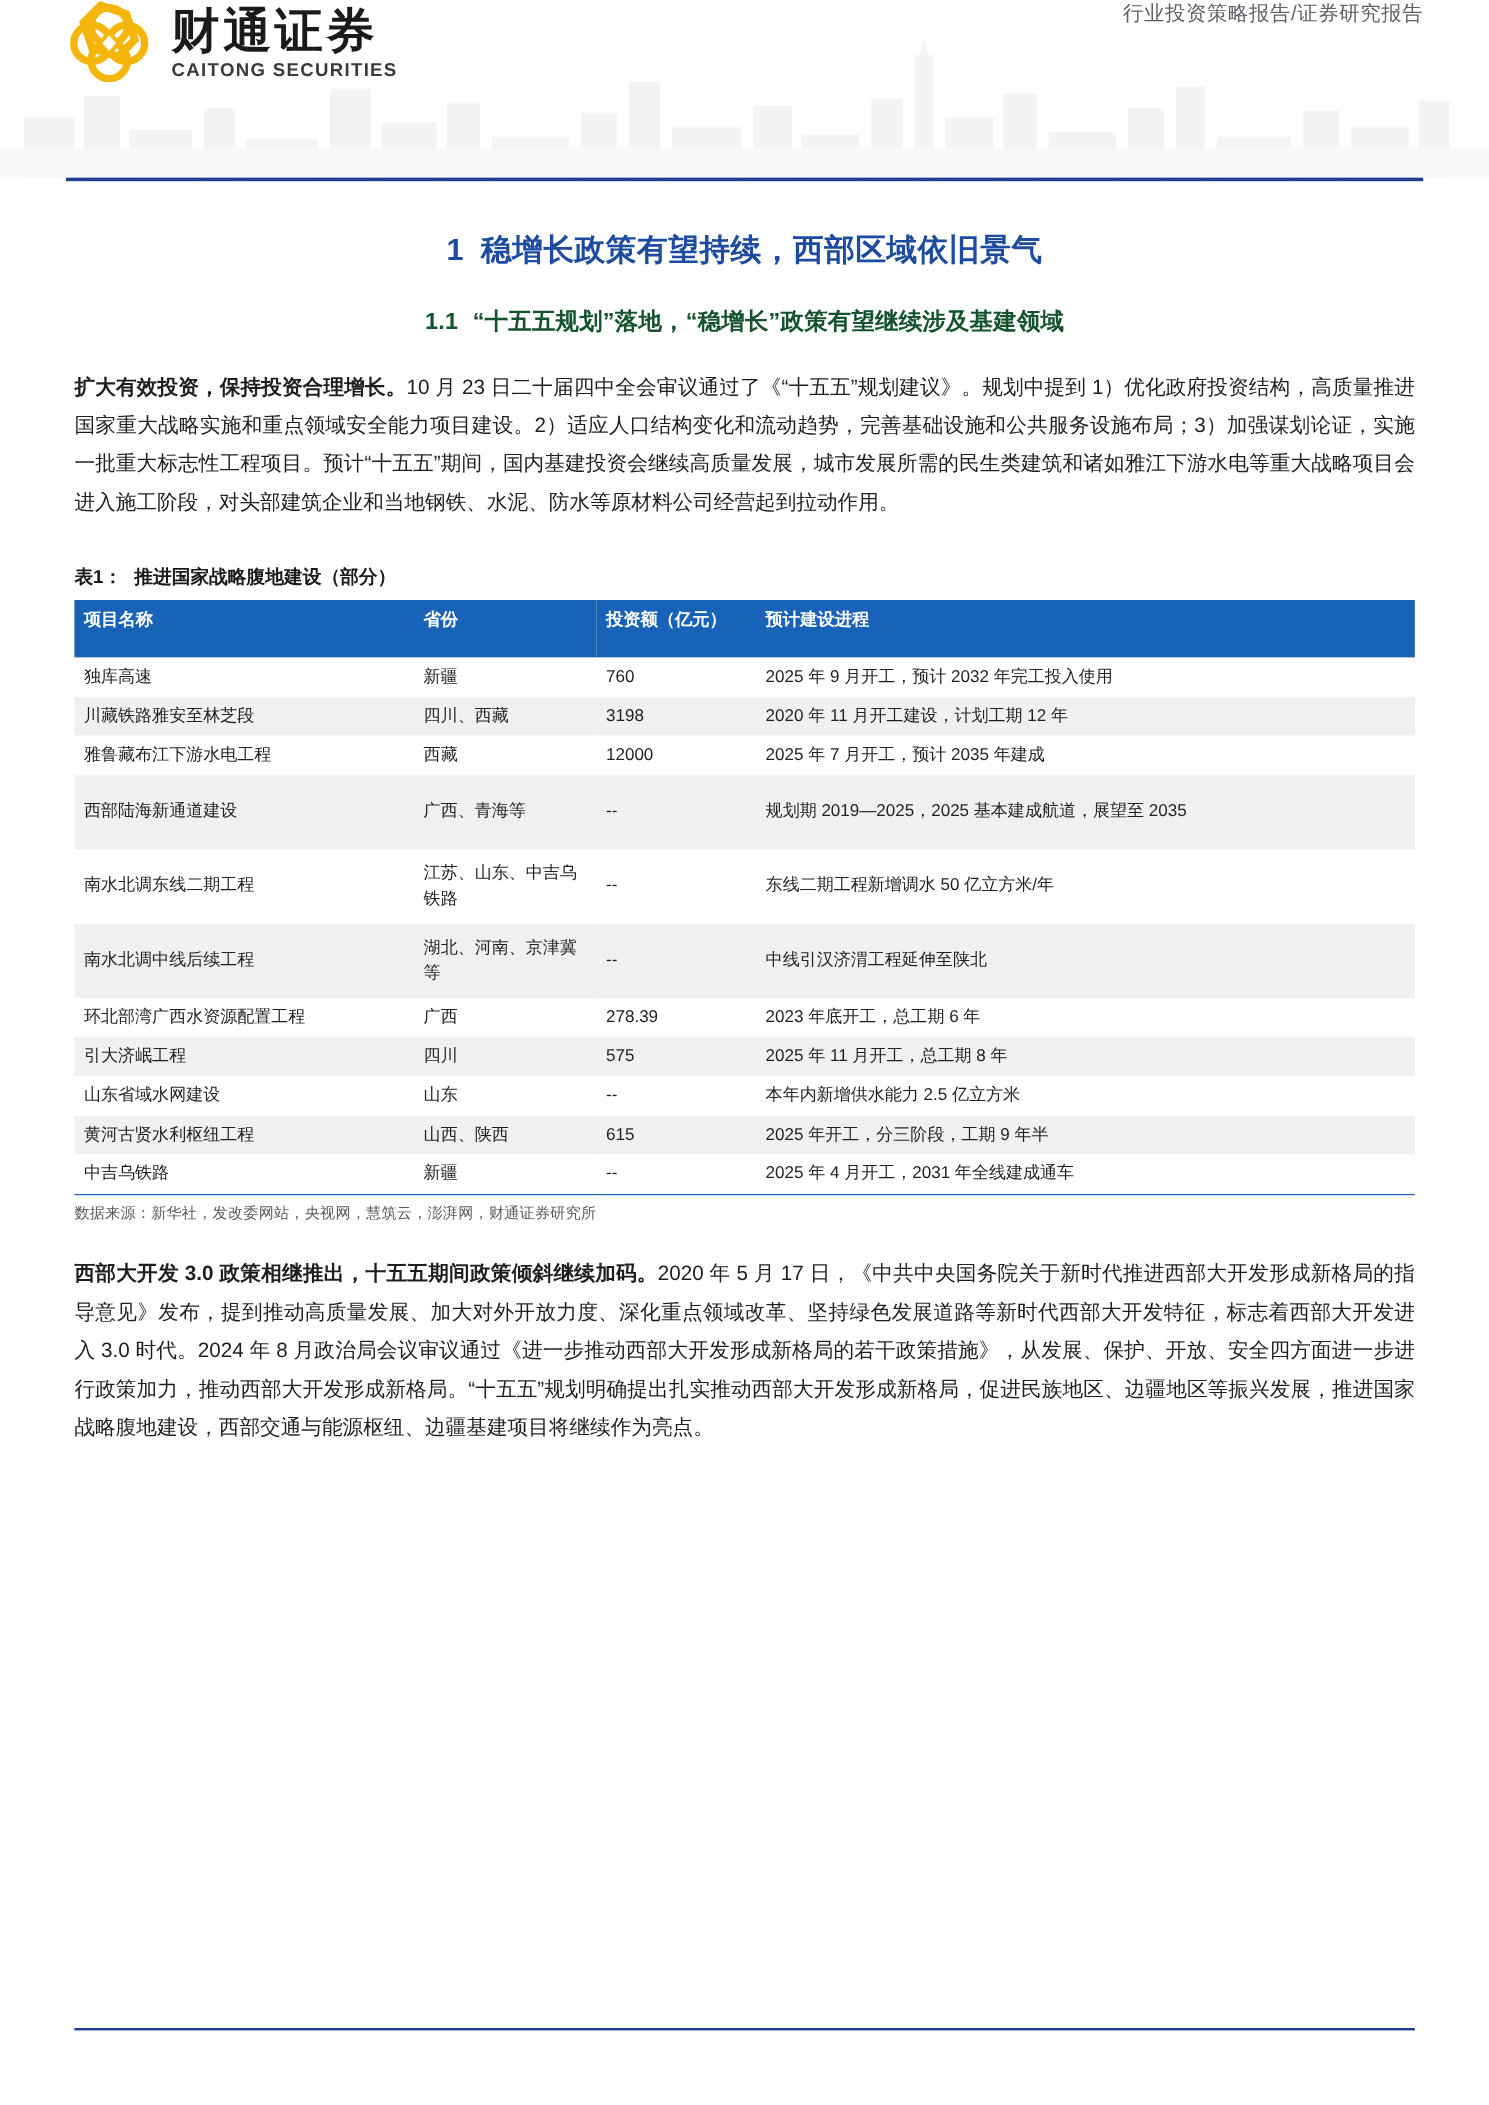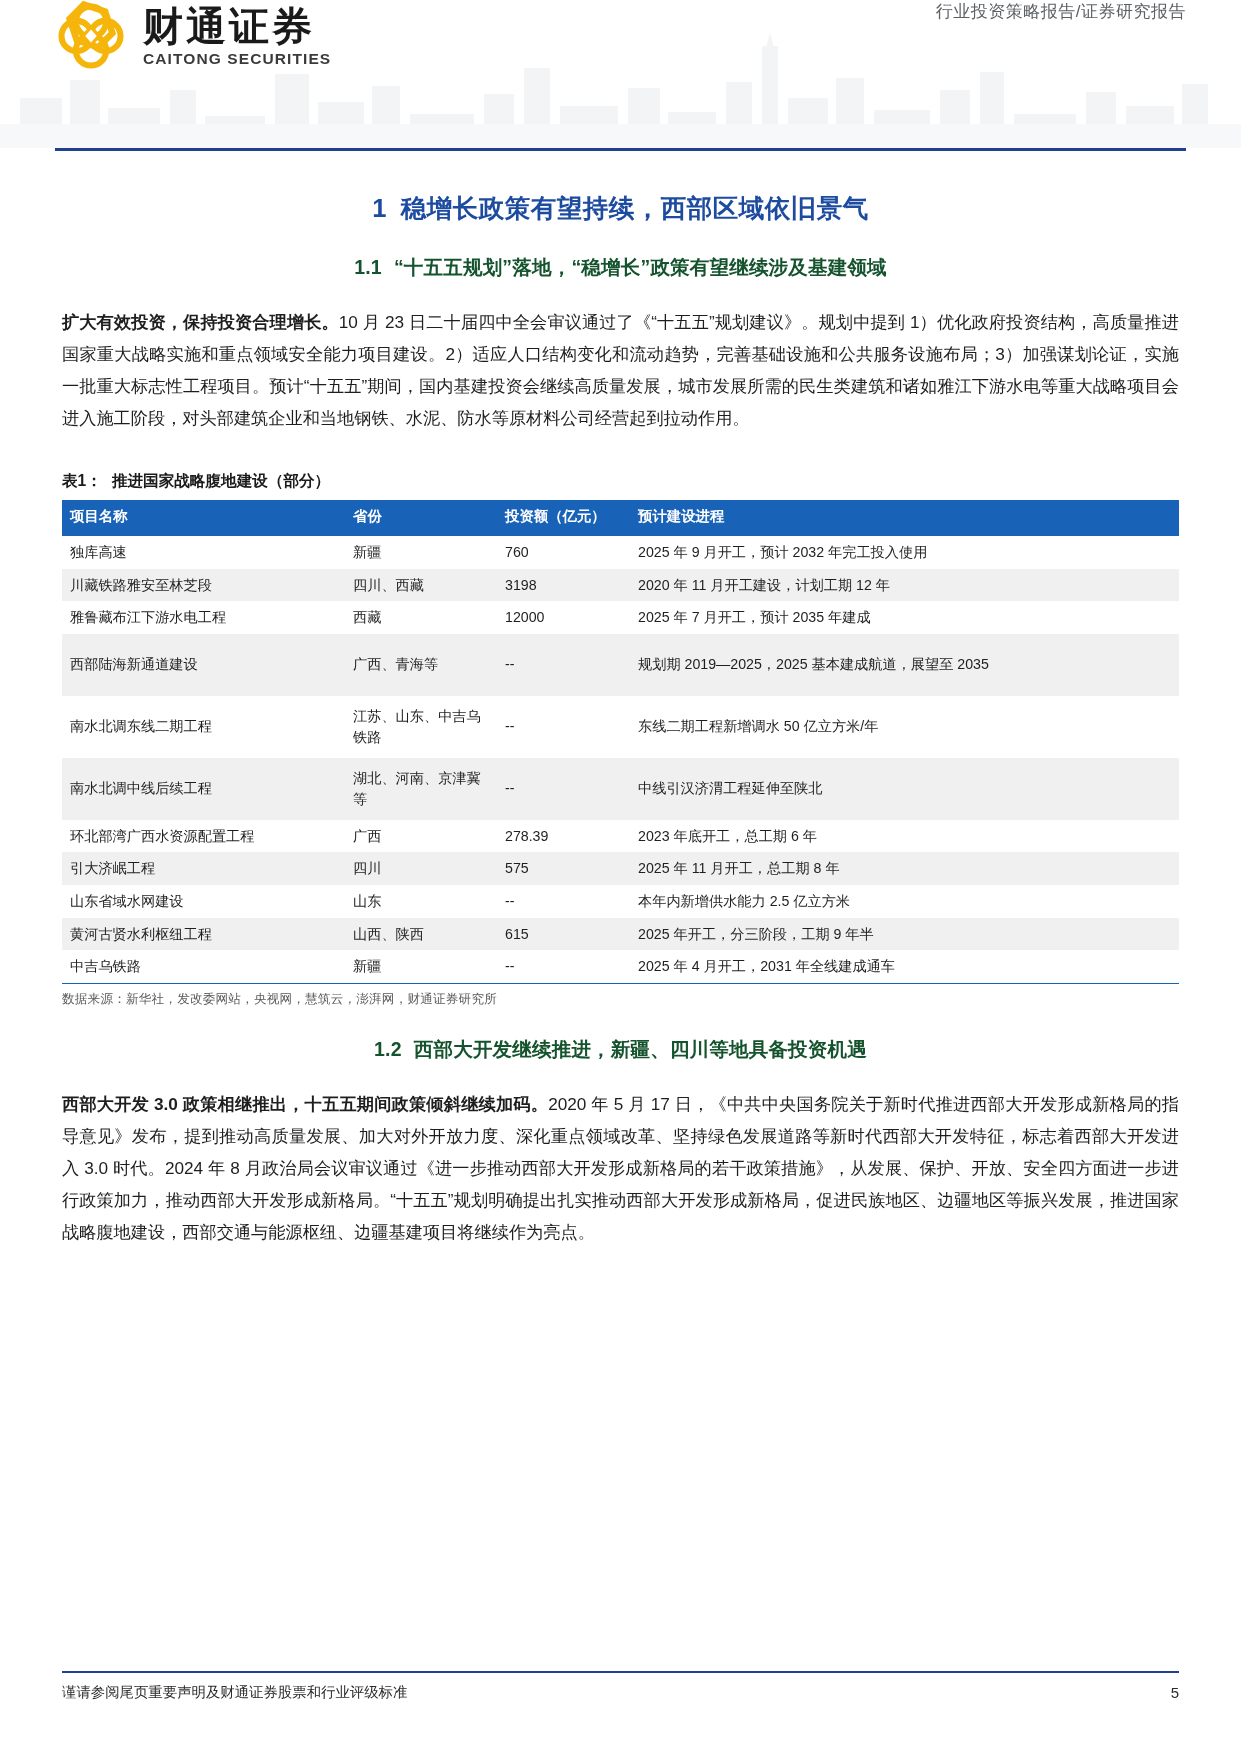--- a/index.html
+++ b/index.html
@@ -116,21 +116,21 @@
     width: 100%;
     border-collapse: collapse;
     font-size: 14.2px;
     color: #1f1f1f;
   }
   table.data thead th {
     background: #1862b8;
     color: #ffffff;
     font-weight: 700;
     text-align: left;
-    padding: 7px 8px 10px 8px;
+    padding: 7px 8px 22px 8px;
     font-size: 14.4px;
     white-space: nowrap;
   }
   table.data tbody td {
     padding: 6px 8px;
     vertical-align: middle;
     line-height: 1.45;
   }
   table.data tbody tr:nth-child(even) { background: #f0f0f0; }
   table.data tbody tr:nth-child(odd)  { background: #ffffff; }
@@ -324,27 +324,20 @@
           <td class="col-name">中吉乌铁路</td>
           <td class="col-prov">新疆</td>
           <td class="col-amt">--</td>
           <td class="col-prog">2025 年 4 月开工，2031 年全线建成通车</td>
         </tr>
       </tbody>
   </table>
 
   <div class="src-note">数据来源：新华社，发改委网站，央视网，慧筑云，澎湃网，财通证券研究所</div>
 
-  <h2 class="h2">
-    <span class="num">1.2</span><span>西部大开发继续推进，新疆、四川等地具备投资机遇</span>
-  </h2>
 
   <p class="para"><b>西部大开发 3.0 政策相继推出，十五五期间政策倾斜继续加码。</b><span>2020 年 5 月 17 日，《中共中央国务院关于新时代推进西部大开发形成新格局的指导意见》发布，提到推动高质量发展、加大对外开放力度、深化重点领域改革、坚持绿色发展道路等新时代西部大开发特征，标志着西部大开发进入 3.0 时代。2024 年 8 月政治局会议审议通过《进一步推动西部大开发形成新格局的若干政策措施》，从发展、保护、开放、安全四方面进一步进行政策加力，推动西部大开发形成新格局。“十五五”规划明确提出扎实推动西部大开发形成新格局，促进民族地区、边疆地区等振兴发展，推进国家战略腹地建设，西部交通与能源枢纽、边疆基建项目将继续作为亮点。</span></p>
 
 </div>
 
 <div class="page-footer">
   <div class="footer-rule"></div>
-  <div class="footer-row">
-    <span class="footer-note">谨请参阅尾页重要声明及财通证券股票和行业评级标准</span>
-    <span class="footer-page">5</span>
-  </div>
 </div>
 
 </body></html>

